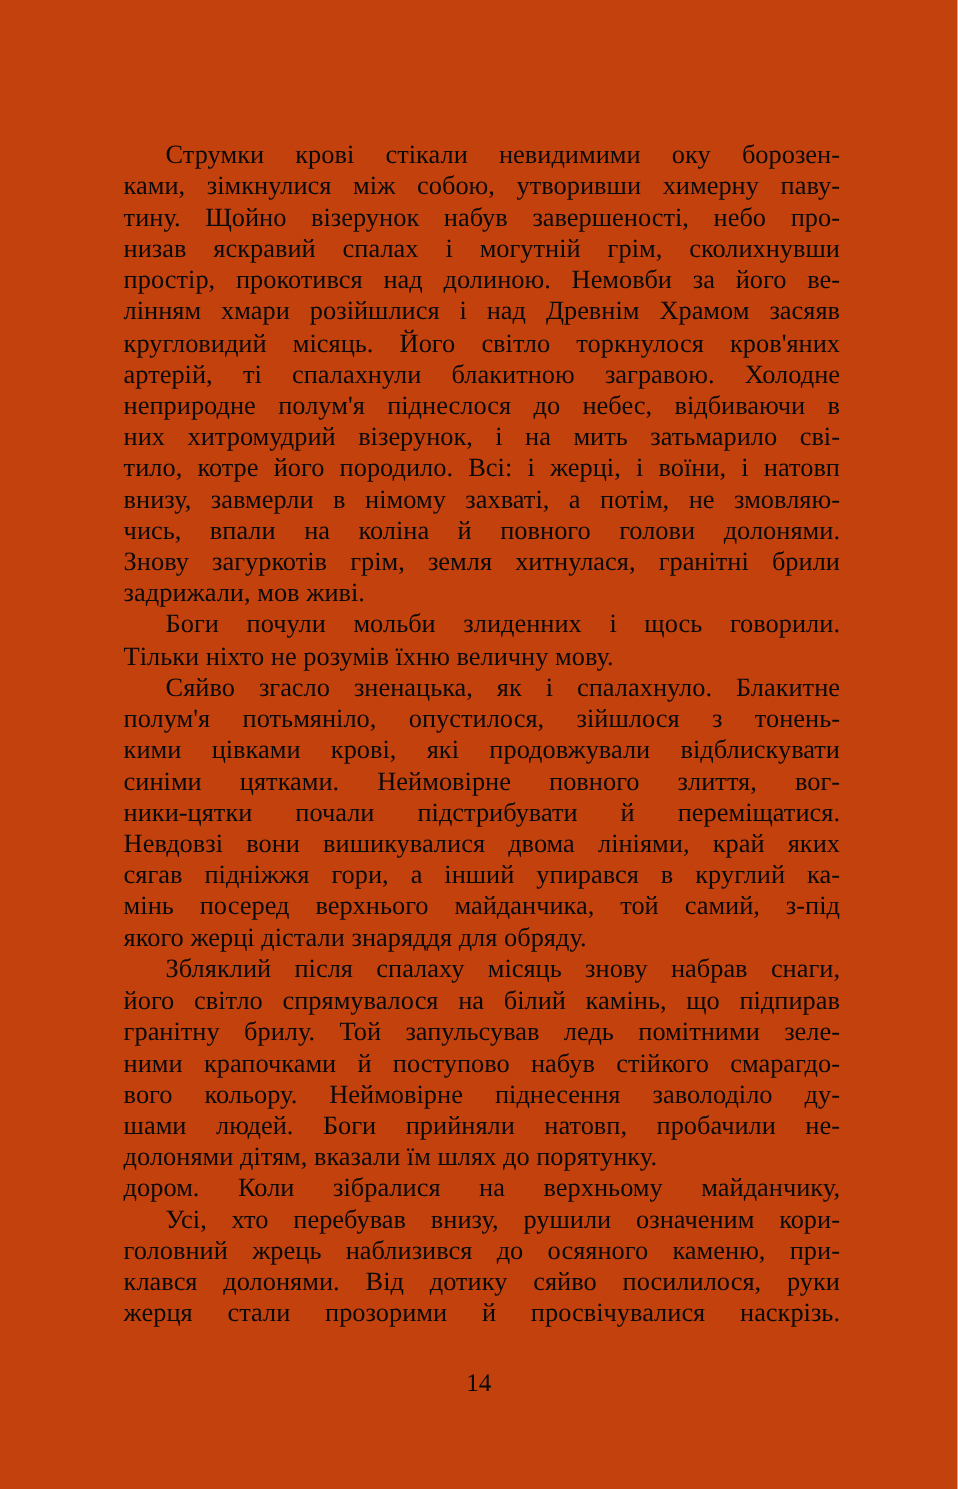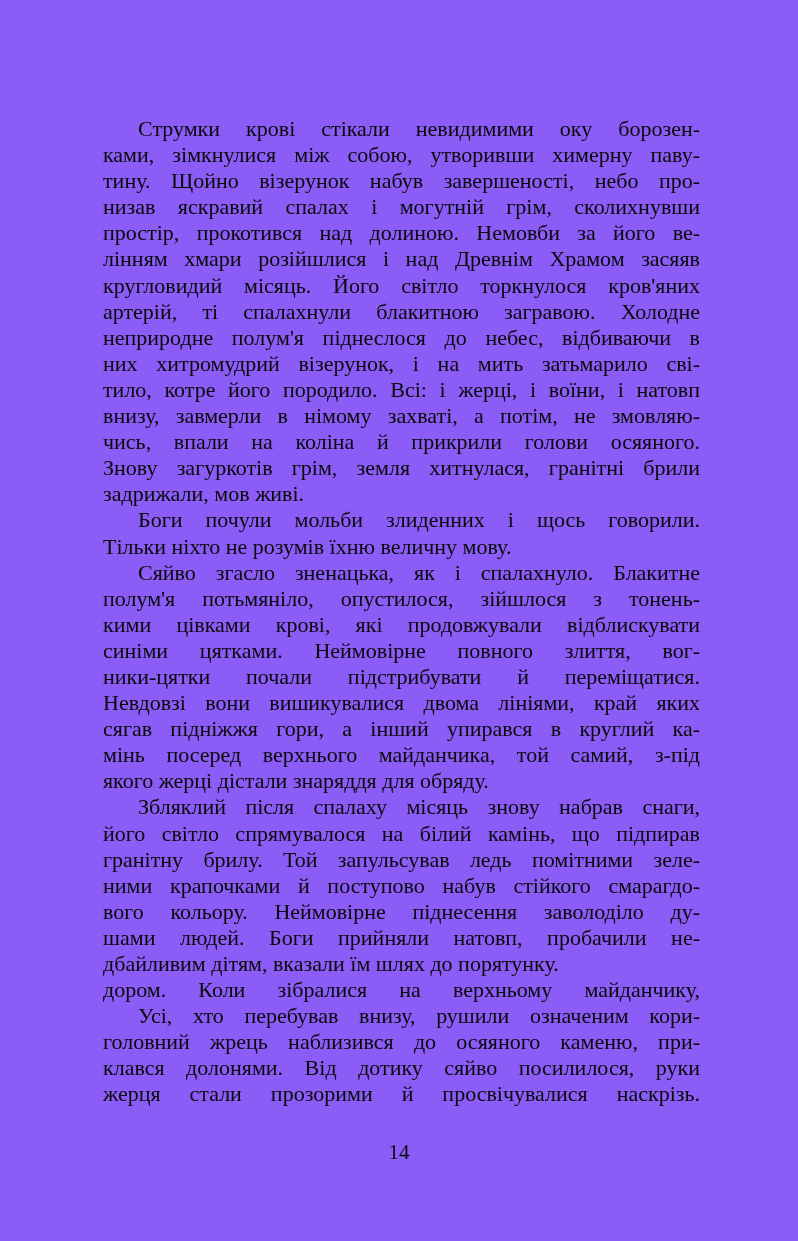--- a/index.html
+++ b/index.html
@@ -4,21 +4,21 @@
 <style>
   html, body {
     margin: 0;
     padding: 0;
     background: #ffffff;
   }
   .page {
     position: relative;
     width: 798px;
     height: 1241px;
-    background: #8b5cf6;
+    background: #c2410c;
     font-family: "Liberation Serif", "DejaVu Serif", serif;
     color: #0a0a0a;
     overflow: hidden;
   }
   .text-block {
     position: absolute;
     left: 103px;
     top: 116px;
     width: 597px;
     font-size: 22px;
@@ -57,21 +57,21 @@
         <div class="line">тину. Щойно візерунок набув завершеності, небо про-</div>
         <div class="line">низав яскравий спалах і могутній грім, сколихнувши</div>
         <div class="line">простір, прокотився над долиною. Немовби за його ве-</div>
         <div class="line">лінням хмари розійшлися і над Древнім Храмом засяяв</div>
         <div class="line">кругловидий місяць. Його світло торкнулося кров'яних</div>
         <div class="line">артерій, ті спалахнули блакитною загравою. Холодне</div>
         <div class="line">неприродне полум'я піднеслося до небес, відбиваючи в</div>
         <div class="line">них хитромудрий візерунок, і на мить затьмарило сві-</div>
         <div class="line">тило, котре його породило. Всі: і жерці, і воїни, і натовп</div>
         <div class="line">внизу, завмерли в німому захваті, а потім, не змовляю-</div>
-        <div class="line">чись, впали на коліна й прикрили голови осяяного.</div>
+        <div class="line">чись, впали на коліна й повного голови долонями.</div>
         <div class="line">Знову загуркотів грім, земля хитнулася, гранітні брили</div>
         <div class="line para-last-flush">задрижали, мов живі.</div>
       </div>
       <div class="para">
         <div class="line para-first">Боги почули мольби злиденних і щось говорили.</div>
         <div class="line para-last-flush">Тільки ніхто не розумів їхню величну мову.</div>
       </div>
       <div class="para">
         <div class="line para-first">Сяйво згасло зненацька, як і спалахнуло. Блакитне</div>
         <div class="line">полум'я потьмяніло, опустилося, зійшлося з тонень-</div>
@@ -83,21 +83,21 @@
         <div class="line">мінь посеред верхнього майданчика, той самий, з-під</div>
         <div class="line para-last-flush">якого жерці дістали знаряддя для обряду.</div>
       </div>
       <div class="para">
         <div class="line para-first">Збляклий після спалаху місяць знову набрав снаги,</div>
         <div class="line">його світло спрямувалося на білий камінь, що підпирав</div>
         <div class="line">гранітну брилу. Той запульсував ледь помітними зеле-</div>
         <div class="line">ними крапочками й поступово набув стійкого смарагдо-</div>
         <div class="line">вого кольору. Неймовірне піднесення заволоділо ду-</div>
         <div class="line">шами людей. Боги прийняли натовп, пробачили не-</div>
-        <div class="line para-last-flush">дбайливим дітям, вказали їм шлях до порятунку.</div>
+        <div class="line para-last-flush">долонями дітям, вказали їм шлях до порятунку.</div>
       </div>
       <div class="para">
         <div class="line">дором. Коли зібралися на верхньому майданчику,</div>
         <div class="line para-first">Усі, хто перебував внизу, рушили означеним кори-</div>
         <div class="line">головний жрець наблизився до осяяного каменю, при-</div>
         <div class="line">клався долонями. Від дотику сяйво посилилося, руки</div>
         <div class="line">жерця стали прозорими й просвічувалися наскрізь.</div>
       </div>
     </div>
   <div class="folio">14</div>

